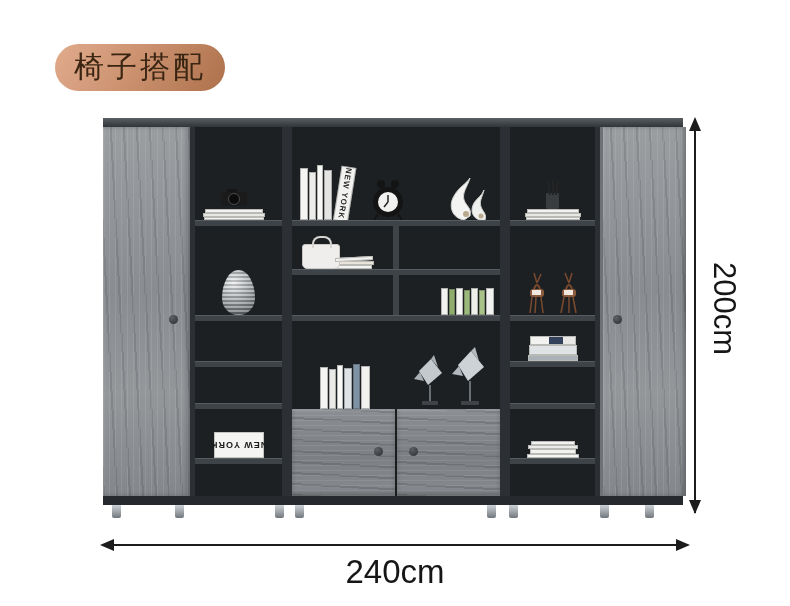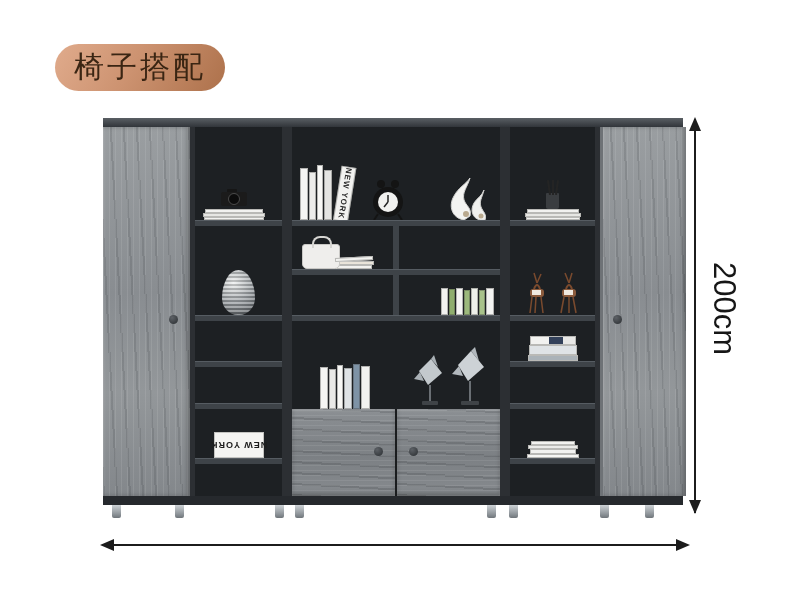--- a/index.html
+++ b/index.html
@@ -302,14 +302,15 @@
   </div>
 
   <div class="dim" style="left:694px;top:119px;width:2px;height:394px;"></div>
   <div class="arrow" style="left:689px;top:117px;border-left:6px solid transparent;border-right:6px solid transparent;border-bottom:14px solid var(--dim-line);"></div>
   <div class="arrow" style="left:689px;top:500px;border-left:6px solid transparent;border-right:6px solid transparent;border-top:14px solid var(--dim-line);"></div>
   <div class="dim-label vertical" style="left:706px;top:262px;">200cm</div>
 
   <div class="dim" style="left:104px;top:544px;width:582px;height:2px;"></div>
   <div class="arrow" style="left:100px;top:539px;border-top:6px solid transparent;border-bottom:6px solid transparent;border-right:14px solid var(--dim-line);"></div>
   <div class="arrow" style="left:676px;top:539px;border-top:6px solid transparent;border-bottom:6px solid transparent;border-left:14px solid var(--dim-line);"></div>
+  <div class="dim-label" style="left:104px;top:553px;width:582px;text-align:center;">240cm</div>
 
 </div>
 
 </body></html>

